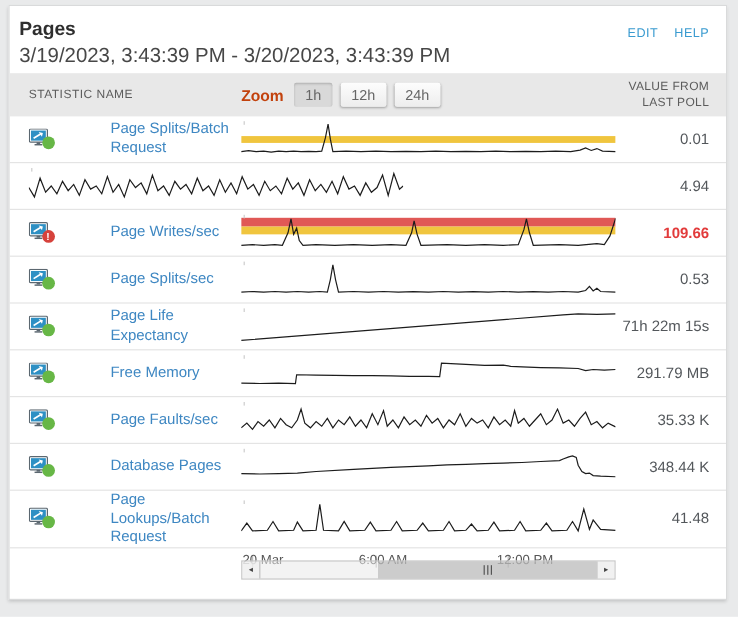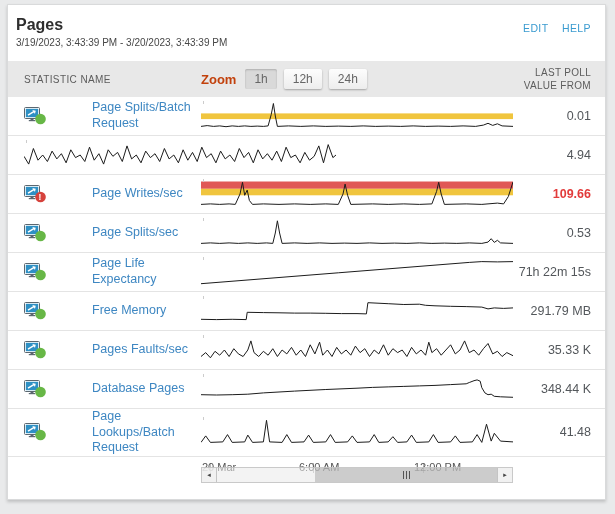--- a/index.html
+++ b/index.html
@@ -8,21 +8,21 @@
 
   .panel {
     position: absolute; left: 7px; top: 4px; width: 599px; height: 496px;
     background: #fff; border: 1px solid #d9dadb;
     box-shadow: 0 2px 3px rgba(0,0,0,.18);
   }
 
   
   .hdr { position: relative; height: 56px; padding: 11px 14px 0 8px; }
   .hdr-title { font-size: 16px; font-weight: bold; color: #2e2e2e; }
-  .hdr-date { font-size: 10px; color: #474747; margin-top: 3px; }
+  .hdr-date { font-size: 17px; color: #474747; margin-top: 3px; }
   .hdr-links { position: absolute; right: 14px; top: 13px; text-align: center; }
   .hdr-links a {
     font-size: 10.5px; color: #3a9bd0; text-decoration: none;
     letter-spacing: .4px; margin-left: 9px; cursor: pointer;
   }
 
   
   .strip {
     height: 36px; background: #e8e8e8; display: flex; align-items: center;
     padding: 0 14px 0 16px;
@@ -97,22 +97,22 @@
   <div class="strip">
     <div class="col-name">STATISTIC NAME</div>
     <div class="col-zoom">
       <span class="zoom-label">Zoom</span>
 
     <button class="zoom-btn selected">1h</button>
         <button class="zoom-btn">12h</button>
         <button class="zoom-btn">24h</button>
       </div>
     <div class="col-value">
+      <div>VALUE FROM</div>
       <div>LAST POLL</div>
-      <div>VALUE FROM</div>
     </div>
   </div>
 
   <div id="rows">
       <div class="row">
         <div class="name-cell">
           <svg width="23" height="18" viewBox="0 0 23 18">
             <rect x="0.5" y="0.5" width="15" height="11" rx="1" fill="#fff" stroke="#5b6770"></rect>
             <rect x="1.8" y="1.8" width="12.4" height="8.4" fill="#2e90c4"></rect>
             <path d="M4 8.2 L10.2 4.4" stroke="#fff" stroke-width="1.4" fill="none"></path>
@@ -214,21 +214,21 @@
         <div class="name-cell">
           <svg width="23" height="18" viewBox="0 0 23 18">
             <rect x="0.5" y="0.5" width="15" height="11" rx="1" fill="#fff" stroke="#5b6770"></rect>
             <rect x="1.8" y="1.8" width="12.4" height="8.4" fill="#2e90c4"></rect>
             <path d="M4 8.2 L10.2 4.4" stroke="#fff" stroke-width="1.4" fill="none"></path>
             <path d="M7.8 3.4 L11.4 3.4 L11.4 6.6 Z" fill="#fff" transform="rotate(14 10 5)"></path>
             <rect x="6.5" y="11.5" width="3" height="1.6" fill="#5b6770"></rect>
             <rect x="4.8" y="13" width="6.4" height="1.2" fill="#5b6770"></rect>
             <circle cx="16.5" cy="12" r="5.3" fill="#67b746"></circle>
           </svg>
-          <a class="stat-link">Pages Faults/sec</a>
+          <a class="stat-link">Page Faults/sec</a>
         </div>
         <div class="spark-cell"><svg width="312" height="30">
             <polyline points="0.0,21.5 4.7,17.6 9.4,22.8 14.0,16.3 18.7,20.2 23.4,15.0 28.1,21.5 32.8,13.7 37.4,18.9 42.1,21.5 46.8,15.0 49.9,5.9 53.0,17.6 57.7,21.5 62.4,16.3 67.1,20.2 71.8,13.7 76.4,21.5 81.1,15.0 85.8,18.9 90.5,12.4 95.2,20.2 99.8,15.0 104.5,21.5 109.2,9.8 113.9,18.9 118.6,7.2 121.7,20.2 126.4,15.0 131.0,21.5 135.7,12.4 140.4,18.9 145.1,15.0 149.8,20.2 154.4,11.1 159.1,17.6 163.8,13.7 168.5,21.5 173.2,15.0 177.8,18.9 182.5,9.8 187.2,20.2 191.9,13.7 196.6,17.6 201.2,15.0 205.9,21.5 210.6,12.4 215.3,18.9 220.0,15.0 224.6,20.2 227.8,7.2 230.9,17.6 235.6,13.7 240.2,20.2 244.9,15.0 249.6,9.8 254.3,18.9 259.0,15.0 263.6,5.9 268.3,17.6 273.0,15.0 277.7,20.2 282.4,13.7 287.0,8.5 291.7,18.9 296.4,16.3 301.1,21.5 305.8,17.6 312.0,20.7" fill="none" stroke="#1c1c1c" stroke-width="1"></polyline>
           </svg></div>
         <div class="value-cell">35.33 K</div>
       </div>
       <div class="row">
         <div class="name-cell">
           <svg width="23" height="18" viewBox="0 0 23 18">
             <rect x="0.5" y="0.5" width="15" height="11" rx="1" fill="#fff" stroke="#5b6770"></rect>

